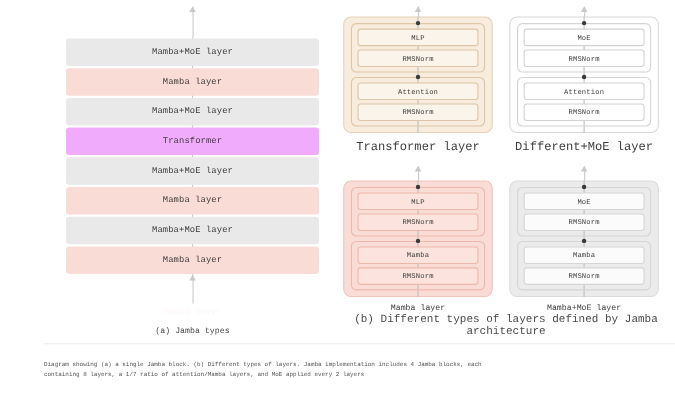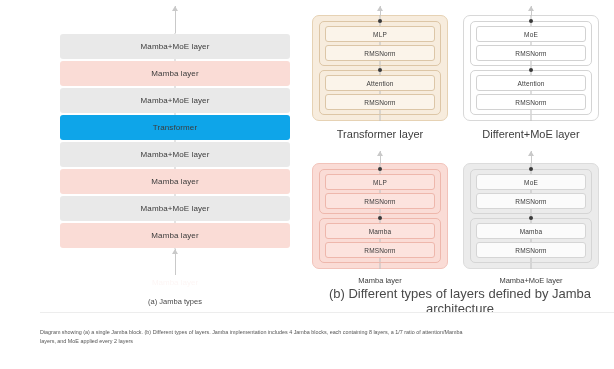--- a/index.html
+++ b/index.html
@@ -9,20 +9,21 @@
     height: 369px;
     background: #ffffff;
     font-family: "Liberation Sans", sans-serif;
     overflow: hidden;
   }
   .page {
     position: relative;
     width: 614px;
     height: 260px;
     background: #ffffff;
+    font-family: Liberation Mono, monospace;
   }
 
   
   .block-a {
     position: absolute;
     left: 60px;
     top: 6px;
     width: 230px;
     height: 300px;
     display: flex;
@@ -79,21 +80,21 @@
     border-radius: 3px;
     display: flex;
     align-items: center;
     justify-content: center;
     font-size: 8px;
     color: #3b3b3b;
     letter-spacing: .1px;
   }
   .layer.gray  { background: #e9e9e9; }
   .layer.pink  { background: #fadcd6; }
-  .layer.cream { background: #0ea5e9; }
+  .layer.cream { background: #f0abfc; }
 
   .ghost-label {
     font-size: 8px;
     color: #fdf6f5;
     height: 12px;
     line-height: 12px;
     margin-top: 2px;
     user-select: none;
   }
   .caption-a {
@@ -226,21 +227,21 @@
     white-space: nowrap;
   }
   .panel-label.small { font-size: 7.5px; }
 
   .caption-b {
     position: absolute;
     left: 310px;
     top: 286px;
     width: 300px;
     text-align: center;
-    font-size: 13px;
+    font-size: 10px;
     color: #4a4a4a;
   }
 
   
   .divider {
     position: absolute;
     left: 40px;
     top: 312px;
     width: 574px;
     height: 1px;

